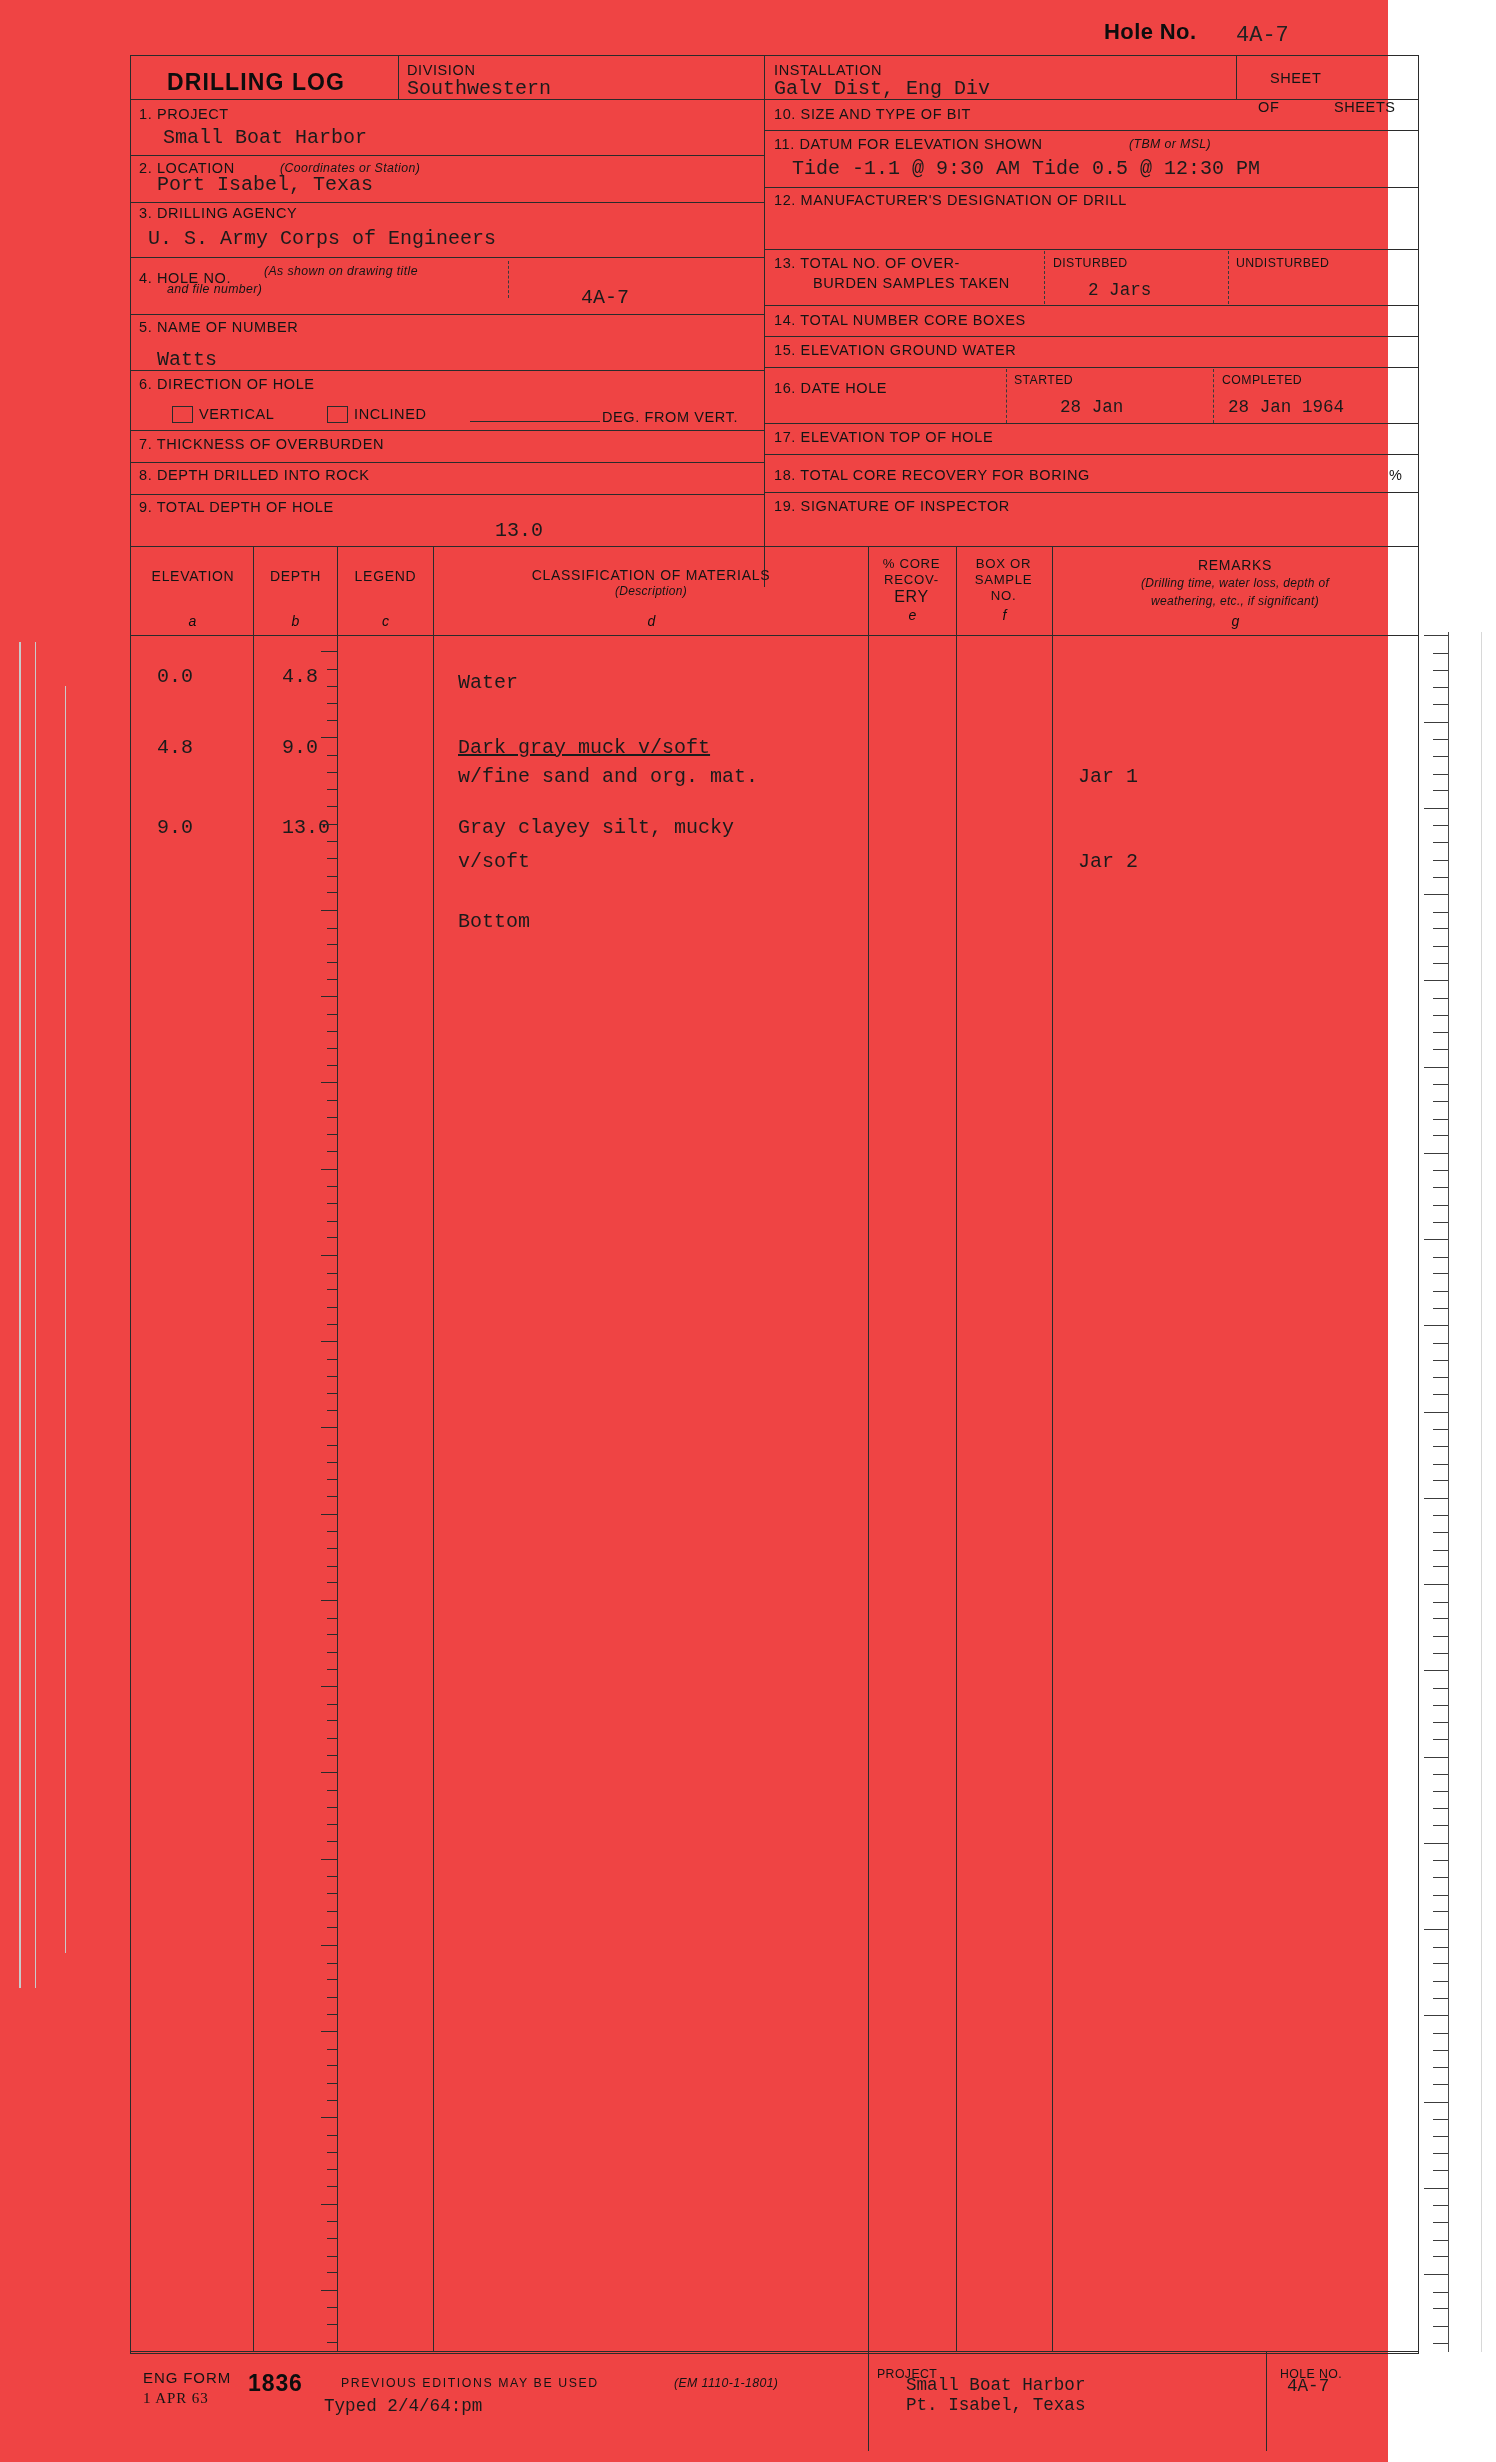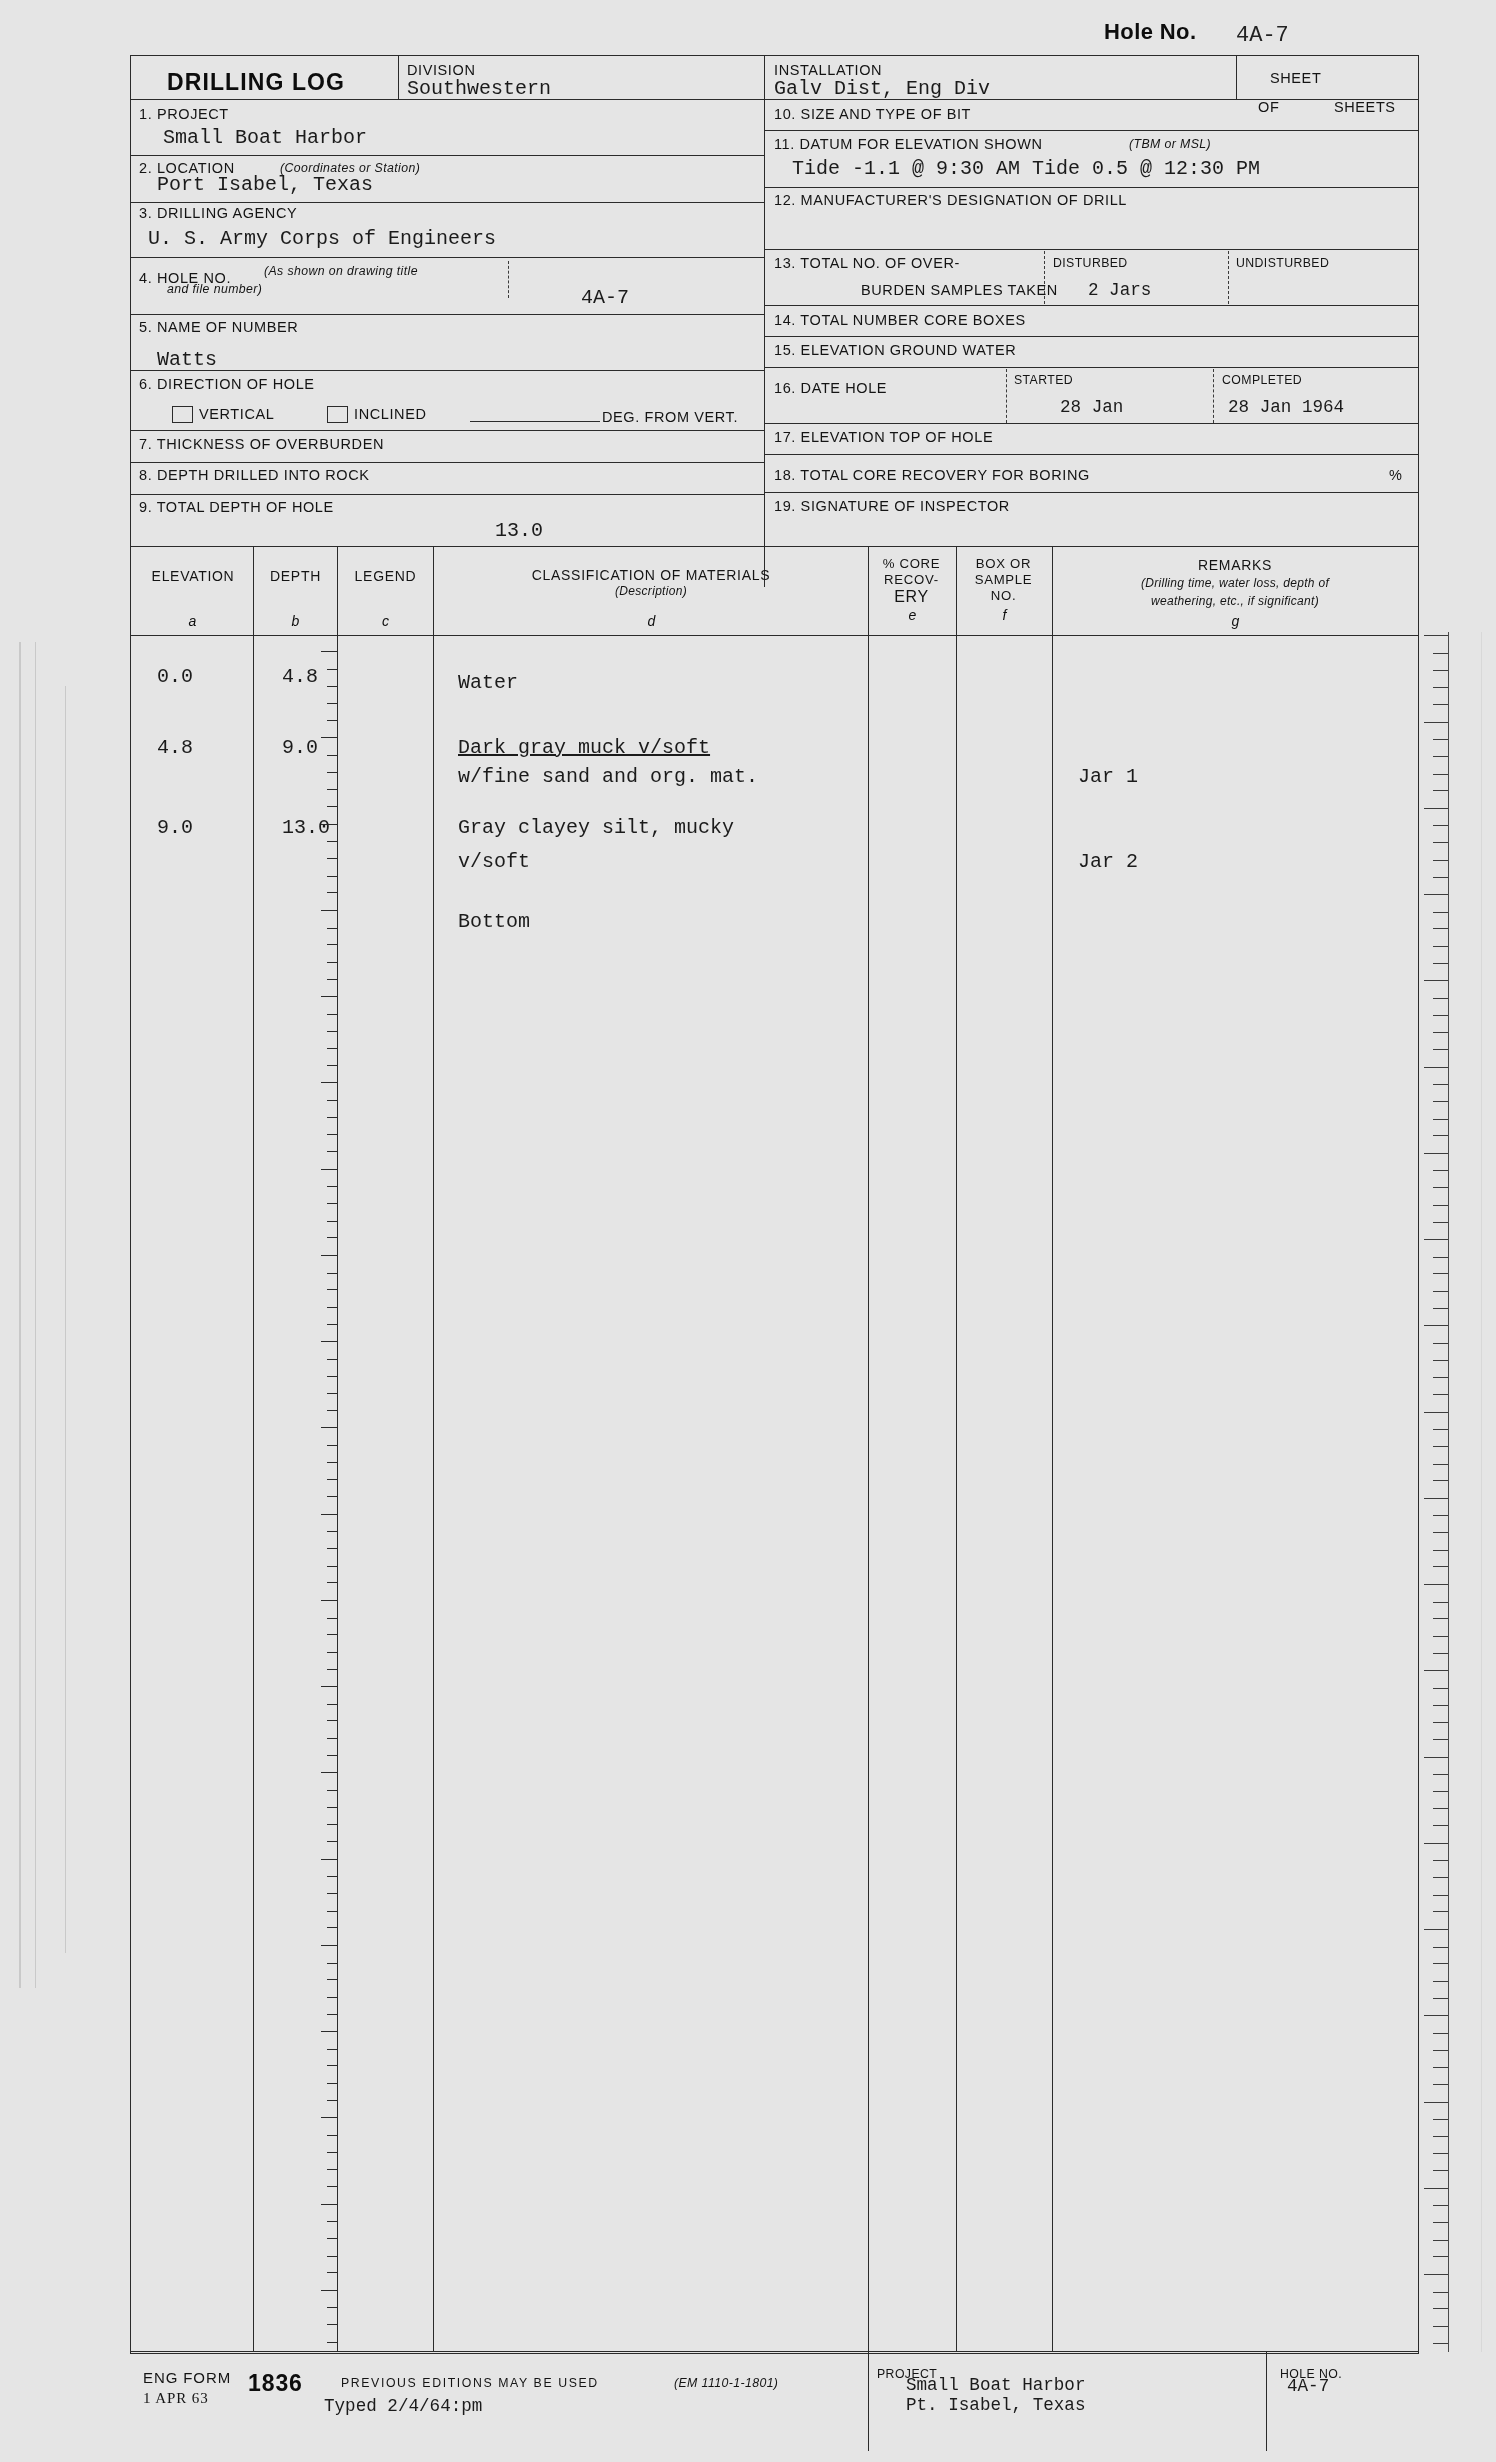--- a/index.html
+++ b/index.html
@@ -11,23 +11,23 @@
     width: 1496px;
     height: 2462px;
     font-family: "Liberation Sans", sans-serif;
     color: #0d0d0d;
     position: relative;
     overflow: hidden;
   }
   .page {
     position: absolute;
     left: 0; top: 0;
-    width: 1496px;
+    width: 1388px;
     height: 2462px;
-    background: #e5e5e5;
+    background: #ef4444;
   }
   
   .top-holeno {
     position: absolute;
     left: 1104px;
     top: 19.4px;
     font-size: 22px;
     font-weight: bold;
     letter-spacing: 0.4px;
   }
@@ -208,21 +208,21 @@
 
   <div class="lbl" style="left:774px; top:136px;text-align:center;"><span>11.</span> <span>DATUM FOR ELEVATION SHOWN</span></div>
   <div class="lbl it sm" style="left:1129px; top:137px;">(TBM or MSL)</div>
   <div class="type" style="left:792px; top:157px;">Tide -1.1 @ 9:30 AM   Tide 0.5 @ 12:30 PM</div>
   <div class="rule hr" style="left:765px; top:187px; width:654px;"></div>
 
   <div class="lbl" style="left:774px; top:192px;"><span>12.</span> <span>MANUFACTURER'S DESIGNATION OF DRILL</span></div>
   <div class="rule hr" style="left:765px; top:249px; width:654px;"></div>
 
   <div class="lbl" style="left:774px; top:255px;"><span>13.</span> <span>TOTAL NO. OF OVER-</span></div>
-  <div class="lbl" style="left:861px; top:275px;margin-top:7px;">BURDEN SAMPLES TAKEN</div>
+  <div class="lbl" style="left:813px; top:275px;">BURDEN SAMPLES TAKEN</div>
   <div class="dash" style="left:1044px; top:251px; height:53px;"></div>
   <div class="dash" style="left:1228px; top:251px; height:53px;"></div>
   <div class="lbl sm" style="left:1053px; top:256px;">DISTURBED</div>
   <div class="lbl sm" style="left:1236px; top:256px;">UNDISTURBED</div>
   <div class="type sm" style="left:1088px; top:280px;">2 Jars</div>
   <div class="rule hr" style="left:765px; top:305px; width:654px;"></div>
 
   <div class="lbl" style="left:774px; top:312px;"><span>14.</span> <span>TOTAL NUMBER CORE BOXES</span></div>
   <div class="rule hr" style="left:765px; top:336px; width:654px;"></div>
 

